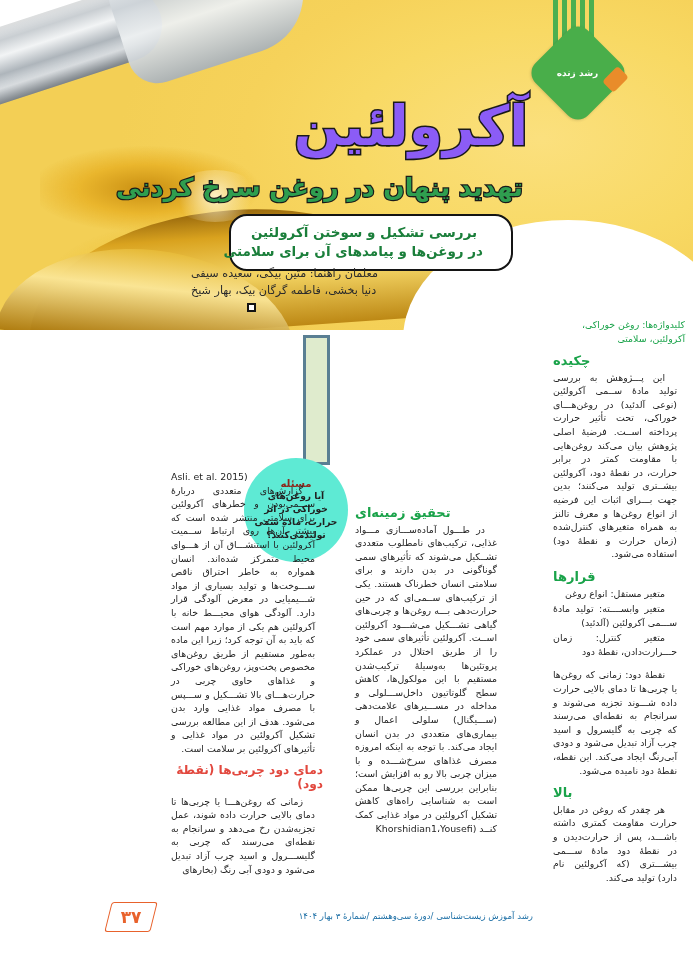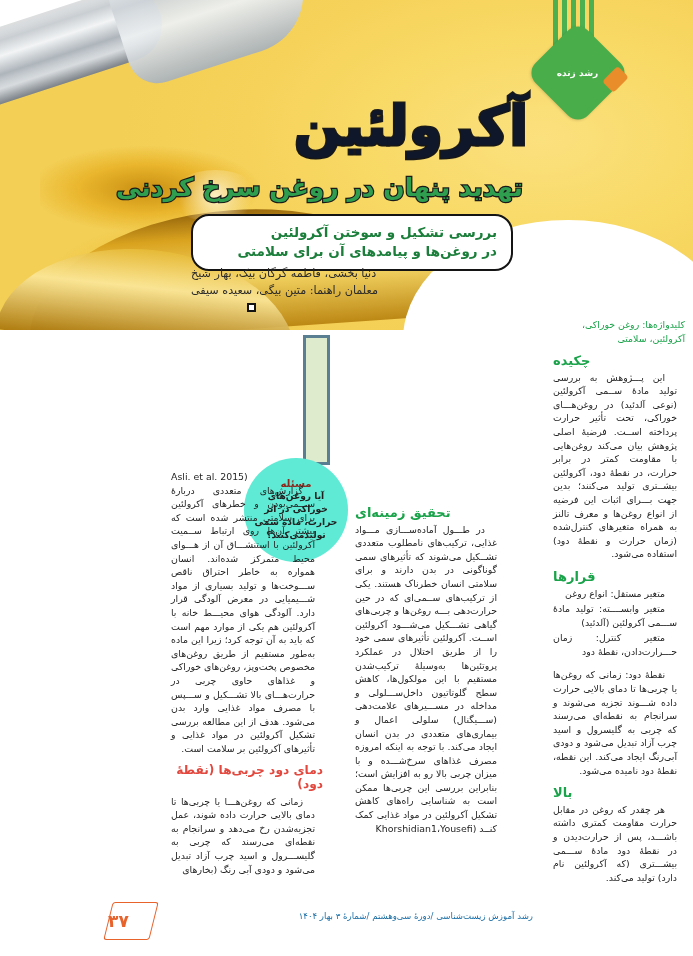--- a/index.html
+++ b/index.html
@@ -148,21 +148,21 @@
     z-index: 2;
   }
 
   
   .headline {
     position: absolute;
     right: 165px; top: 95px;
     font-size: 55px;
     line-height: 62px;
     font-weight: bold;
-    color: #0f172a;
+    color: #8b5cf6;
     -webkit-text-stroke: 3px #1a1a1a;
     paint-order: stroke fill;
     text-shadow: 0 2px 0 rgba(0,0,0,.08);
     white-space: nowrap;
   }
   .subheadline {
     position: absolute;
     right: 170px; top: 172px;
     font-size: 25px;
     line-height: 32px;
@@ -170,29 +170,30 @@
     color: #2f9e4f;
     -webkit-text-stroke: 2.4px #1a1a1a;
     paint-order: stroke fill;
     white-space: nowrap;
   }
 
   
   .deck {
     position: absolute;
     right: 180px; top: 214px;
-    width: 322px;
+    width: 284px;
     background: #ffffff;
     border: 2.4px solid #141414;
     border-radius: 18px;
-    padding: 7px 14px 8px 14px;
+    padding: 7px 28px 8px 14px;
     color: #1b7f3b;
     font-size: 13.5px;
     line-height: 19px;
     font-weight: bold;
+    text-align: center;
   }
   .deck .l { display: block; white-space: nowrap; }
 
   
   .authors {
     position: absolute;
     right: 180px; top: 266px;
     width: 322px;
     color: #2b2b2b;
     font-size: 11.2px;
@@ -295,22 +296,22 @@
     position: absolute;
     right: 160px; top: 9px;
     color: #1b6ea5;
     font-size: 8.6px;
     letter-spacing: -.1px;
     direction: rtl;
   }
   .page-badge {
     position: absolute;
     left: 108px; top: 0px;
-    width: 46px; height: 38px;
-    display: flex; align-items: center; justify-content: flex-end;
+    width: 46px; height: 30px;
+    display: flex; align-items: center; justify-content: center;
   }
   .page-badge .hexa {
     position: absolute; inset: 0;
     border: 1.6px solid #e8622c;
     transform: skewX(-14deg);
     border-radius: 3px;
   }
   .page-badge .num {
     position: relative;
     color: #e8622c;
@@ -353,22 +354,22 @@
 
   <div class="headline">آکرولئین</div>
   <div class="subheadline">تهدید پنهان در روغن سرخ کردنی</div>
 
   <div class="deck">
     <span class="l">بررسی تشکیل و سوختن آکرولئین</span>
     <span class="l">در روغن‌ها و پیامدهای آن برای سلامتی</span>
   </div>
 
   <div class="authors">
+    <span>معلمان راهنما: متین بیگی، سعیده سیفی</span>
     <span>دنیا بخشی، فاطمه گرگان بیک، بهار شیخ</span>
-    <span>معلمان راهنما: متین بیگی، سعیده سیفی</span>
   </div>
   <div class="authors-marker"></div>
 
   <div class="col col-right">
     <div class="keywords">کلیدواژه‌ها: روغن خوراکی، آکرولئین، سلامتی</div>
 
     <div class="h-green">چکیده</div>
     <p>این پـــژوهش به بررسی تولید مادهٔ ســمی آکرولئین (نوعی آلدئید) در روغن‌هـــای خوراکی، تحت تأثیر حرارت پرداخته اســت. فرضیهٔ اصلی پژوهش بیان می‌کند روغن‌هایی با مقاومت کمتر در برابر حرارت، در نقطهٔ دود، آکرولئین بیشــتری تولید می‌کنند؛ بدین جهت بـــرای اثبات این فرضیه از انواع روغن‌ها و معرف تالنز به همراه متغیرهای کنترل‌شده (زمان حرارت و نقطهٔ دود) استفاده می‌شود.</p>
 
     <div class="h-green">قرار‌ها</div>

